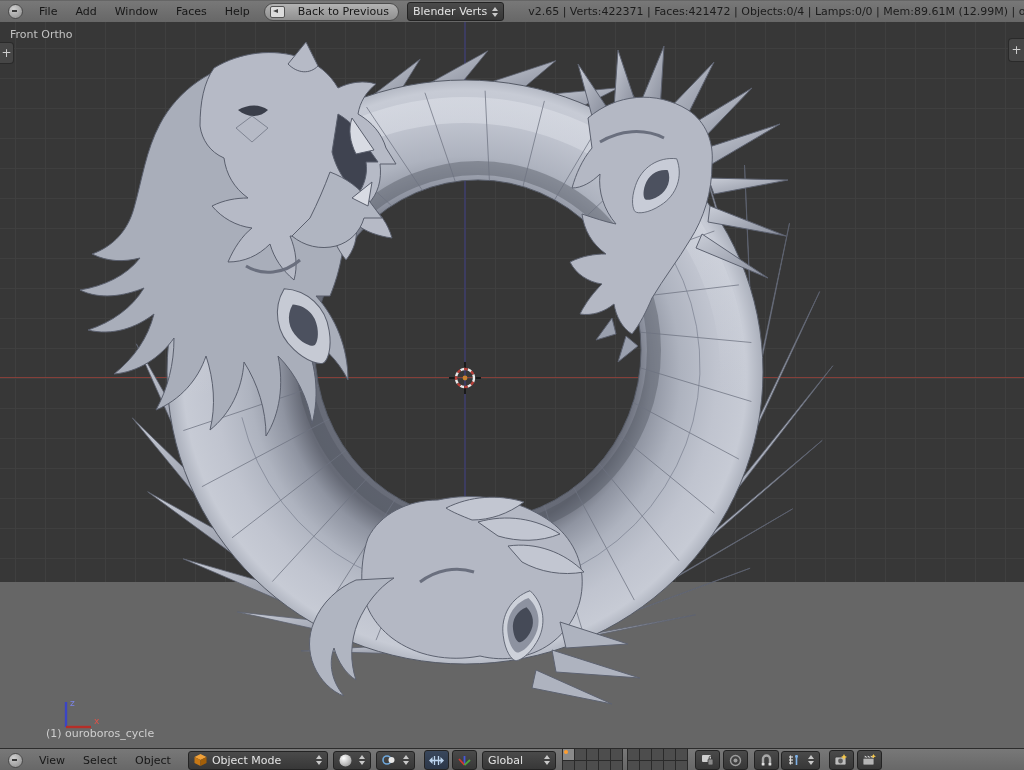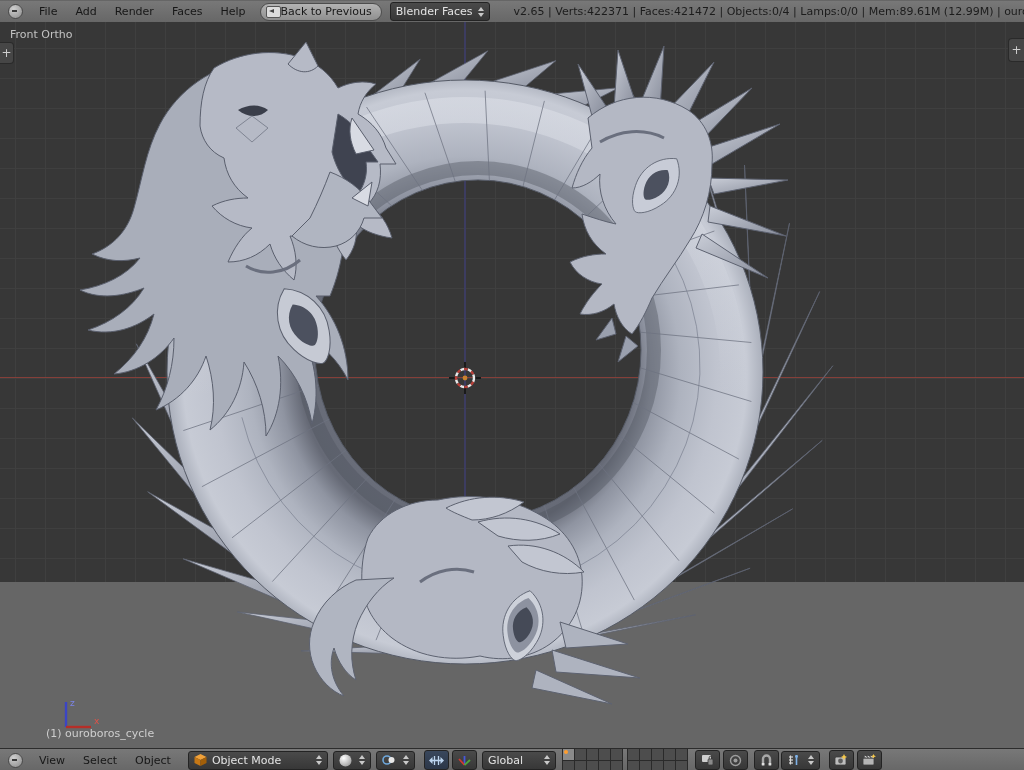--- a/index.html
+++ b/index.html
@@ -10,21 +10,21 @@
   .bar{position:absolute;left:0;width:1024px;height:21px;
        background:linear-gradient(#787878,#676767);
        display:flex;align-items:center;color:#171717;}
   .bar.top{top:1px;border-bottom:1px solid #2c2c2c;}
   .bar.bottom{top:748px;height:22px;border-top:1px solid #2c2c2c;}
   .menu{padding:0 9px;white-space:nowrap;}
   .editor-icon{width:13px;height:13px;border-radius:50%;flex:none;
        background:radial-gradient(circle at 35% 30%,#cfcfcf,#8b8b8b);
        border:1px solid #4a4a4a;margin:0 7px 0 8px;position:relative;}
   .editor-icon::after{content:"";position:absolute;left:3px;top:5px;width:5px;height:2px;background:#3a3a3a;}
-  .pill{display:flex;align-items:center;gap:0;height:16px;
+  .pill{display:flex;align-items:center;gap:13px;height:16px;
        background:linear-gradient(#b3b3b3,#8f8f8f);
        border:1px solid #4d4d4d;border-radius:9px;padding:0 9px 0 5px;margin-left:5px;white-space:nowrap;}
   .backicon{width:13px;height:10px;background:#dcdcdc;border:1px solid #555;border-radius:2px;
        position:relative;flex:none;}
   .backicon::after{content:"";position:absolute;left:2px;top:2px;
        border-top:2px solid transparent;border-bottom:2px solid transparent;border-right:5px solid #444;}
   .dd{display:flex;align-items:center;gap:5px;height:17px;color:#e3e3e3;
        background:linear-gradient(#4a4a4a,#373737);
        border:1px solid #232323;border-radius:3px;padding:0 5px;white-space:nowrap;}
   .updown{display:inline-flex;flex-direction:column;gap:2px;margin-left:2px;}
@@ -61,29 +61,29 @@
 </style>
 </head>
 <body>
 
 <div class="app">
 
   <div class="bar top">
     <span class="editor-icon"></span>
     <span class="menu">File</span>
     <span class="menu">Add</span>
-    <span class="menu">Render</span>
+    <span class="menu">Window</span>
     <span class="menu">Faces</span>
     <span class="menu">Help</span>
     <span class="pill">
       <span class="backicon"></span>
       <span>Back to Previous</span>
     </span>
     <span class="dd" style="margin-left:8px;width:112px;">
-      <span>Blender Faces</span>
+      <span>Blender Verts</span>
       <span class="updown" style="margin-left:auto">
           <span class="tu"></span>
           <span class="td"></span>
         </span>
     </span>
     <svg width="16" height="14" style="margin-left:14px" viewBox="0 0 16 14">
       <ellipse cx="9.5" cy="7" rx="6" ry="5" fill="#e87d0d"></ellipse>
       <path d="M1,9 C3,5 7,3 11,4 L9,7 Z" fill="#e87d0d"></path>
       <ellipse cx="10.5" cy="6.5" rx="3.4" ry="2.7" fill="#f4f4f4"></ellipse>
       <circle cx="11.3" cy="6.6" r="1.6" fill="#1c2f5e"></circle>

